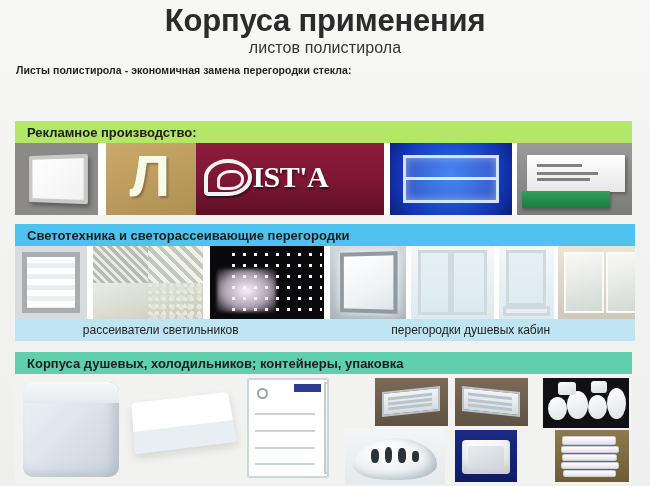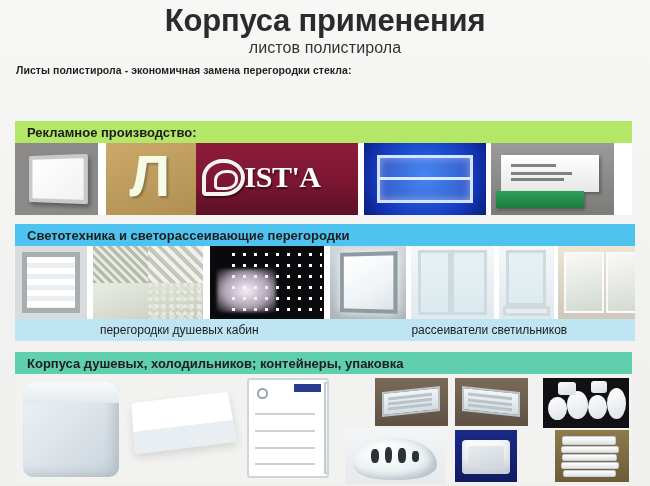--- a/index.html
+++ b/index.html
@@ -235,21 +235,21 @@
     <div class="bar">Рекламное производство:</div>
 
     <div class="strip">
       <div class="ph lightbox-bg" style="width:83px">
         <div class="lightbox-panel"></div>
       </div>
       <div class="ph" style="width:8px;background:#fff"></div>
       <div class="ph wood-bg" style="width:90px">
         <div class="letter-l">Л</div>
       </div>
-      <div class="ph ista-bg" style="width:162px">
+      <div class="ph ista-bg" style="width:188px">
         <div class="rose"></div>
         <div class="ista-txt">IST'A</div>
       </div>
       <div class="ph" style="width:6px;background:#fff"></div>
       <div class="ph blue-bg" style="width:122px">
         <div class="holder"></div>
       </div>
       <div class="ph" style="width:5px;background:#fff"></div>
       <div class="ph gray-bg" style="width:123px">
         <div class="mf-body">
@@ -298,22 +298,22 @@
       </div>
       <div class="ph" style="width:4px;background:#fff"></div>
       <div class="ph cab-bg2" style="width:95px">
         <div class="cab-glass" style="left:6%;top:8%;width:42%;height:84%"></div>
         <div class="cab-glass" style="left:50%;top:8%;width:44%;height:84%"></div>
       </div>
 
     </div>
 
     <div class="caption-row">
+      <div class="cap" style="width:47%">рассеиватели светильников</div>
       <div class="cap" style="width:53%">перегородки душевых кабин</div>
-      <div class="cap" style="width:47%">рассеиватели светильников</div>
     </div>
   </div>
 
   <div class="section" id="sec3">
     <div class="bar">Корпуса душевых, холодильников; контейнеры, упаковка</div>
 
     <div class="photos">
 
       <div class="p3 housing" style="left:8px;top:8px;width:96px;height:95px">
         <div class="housing-top"></div>

